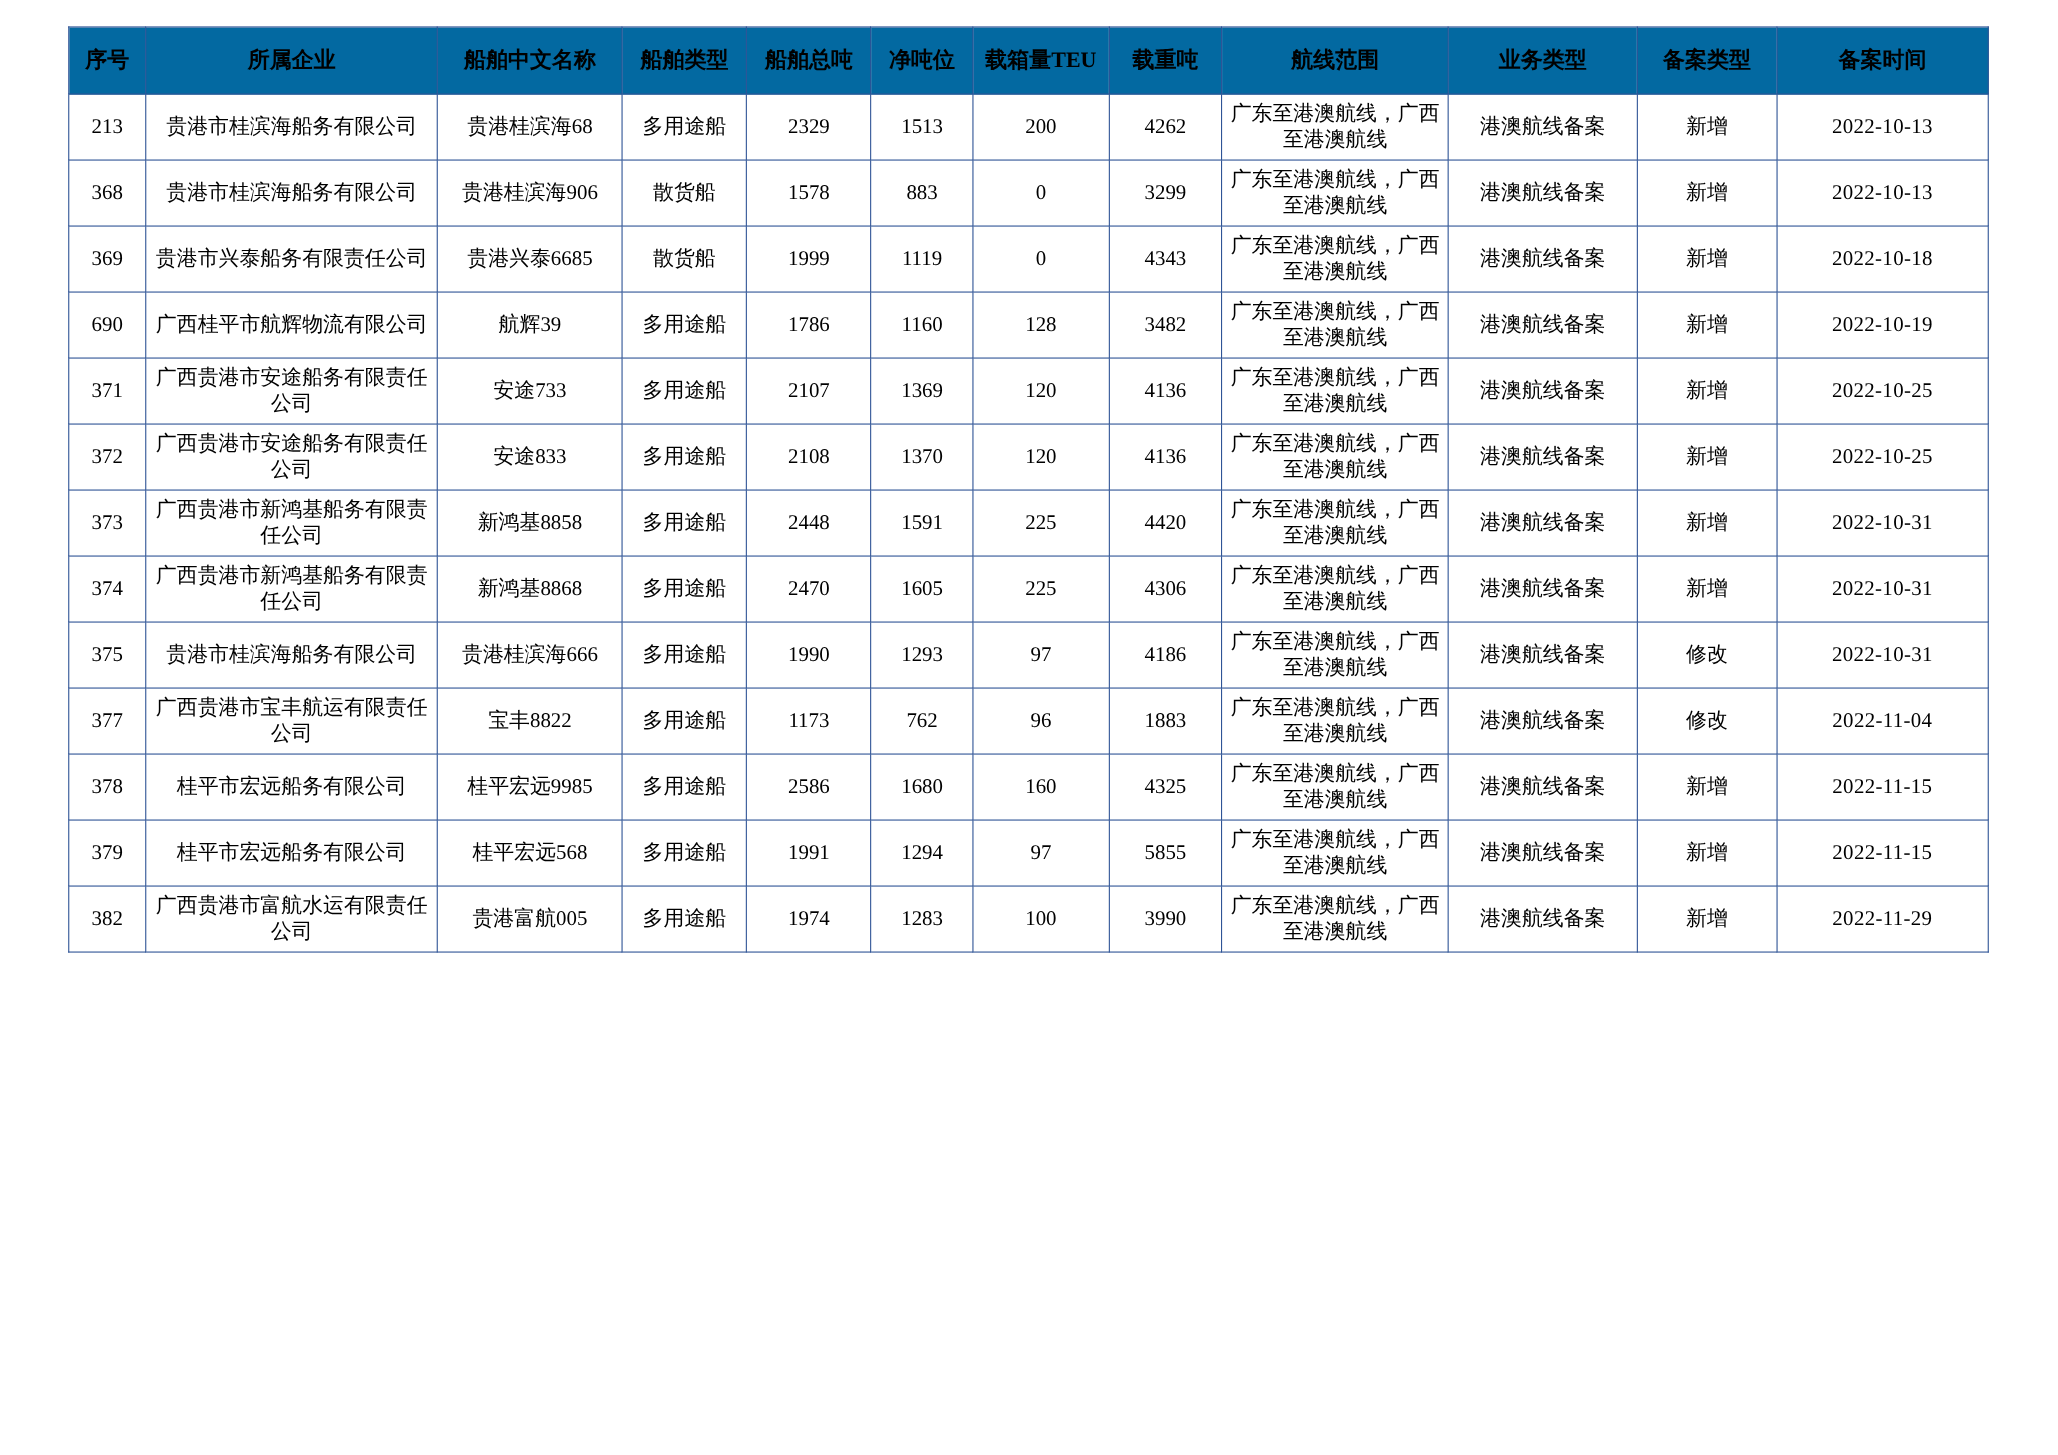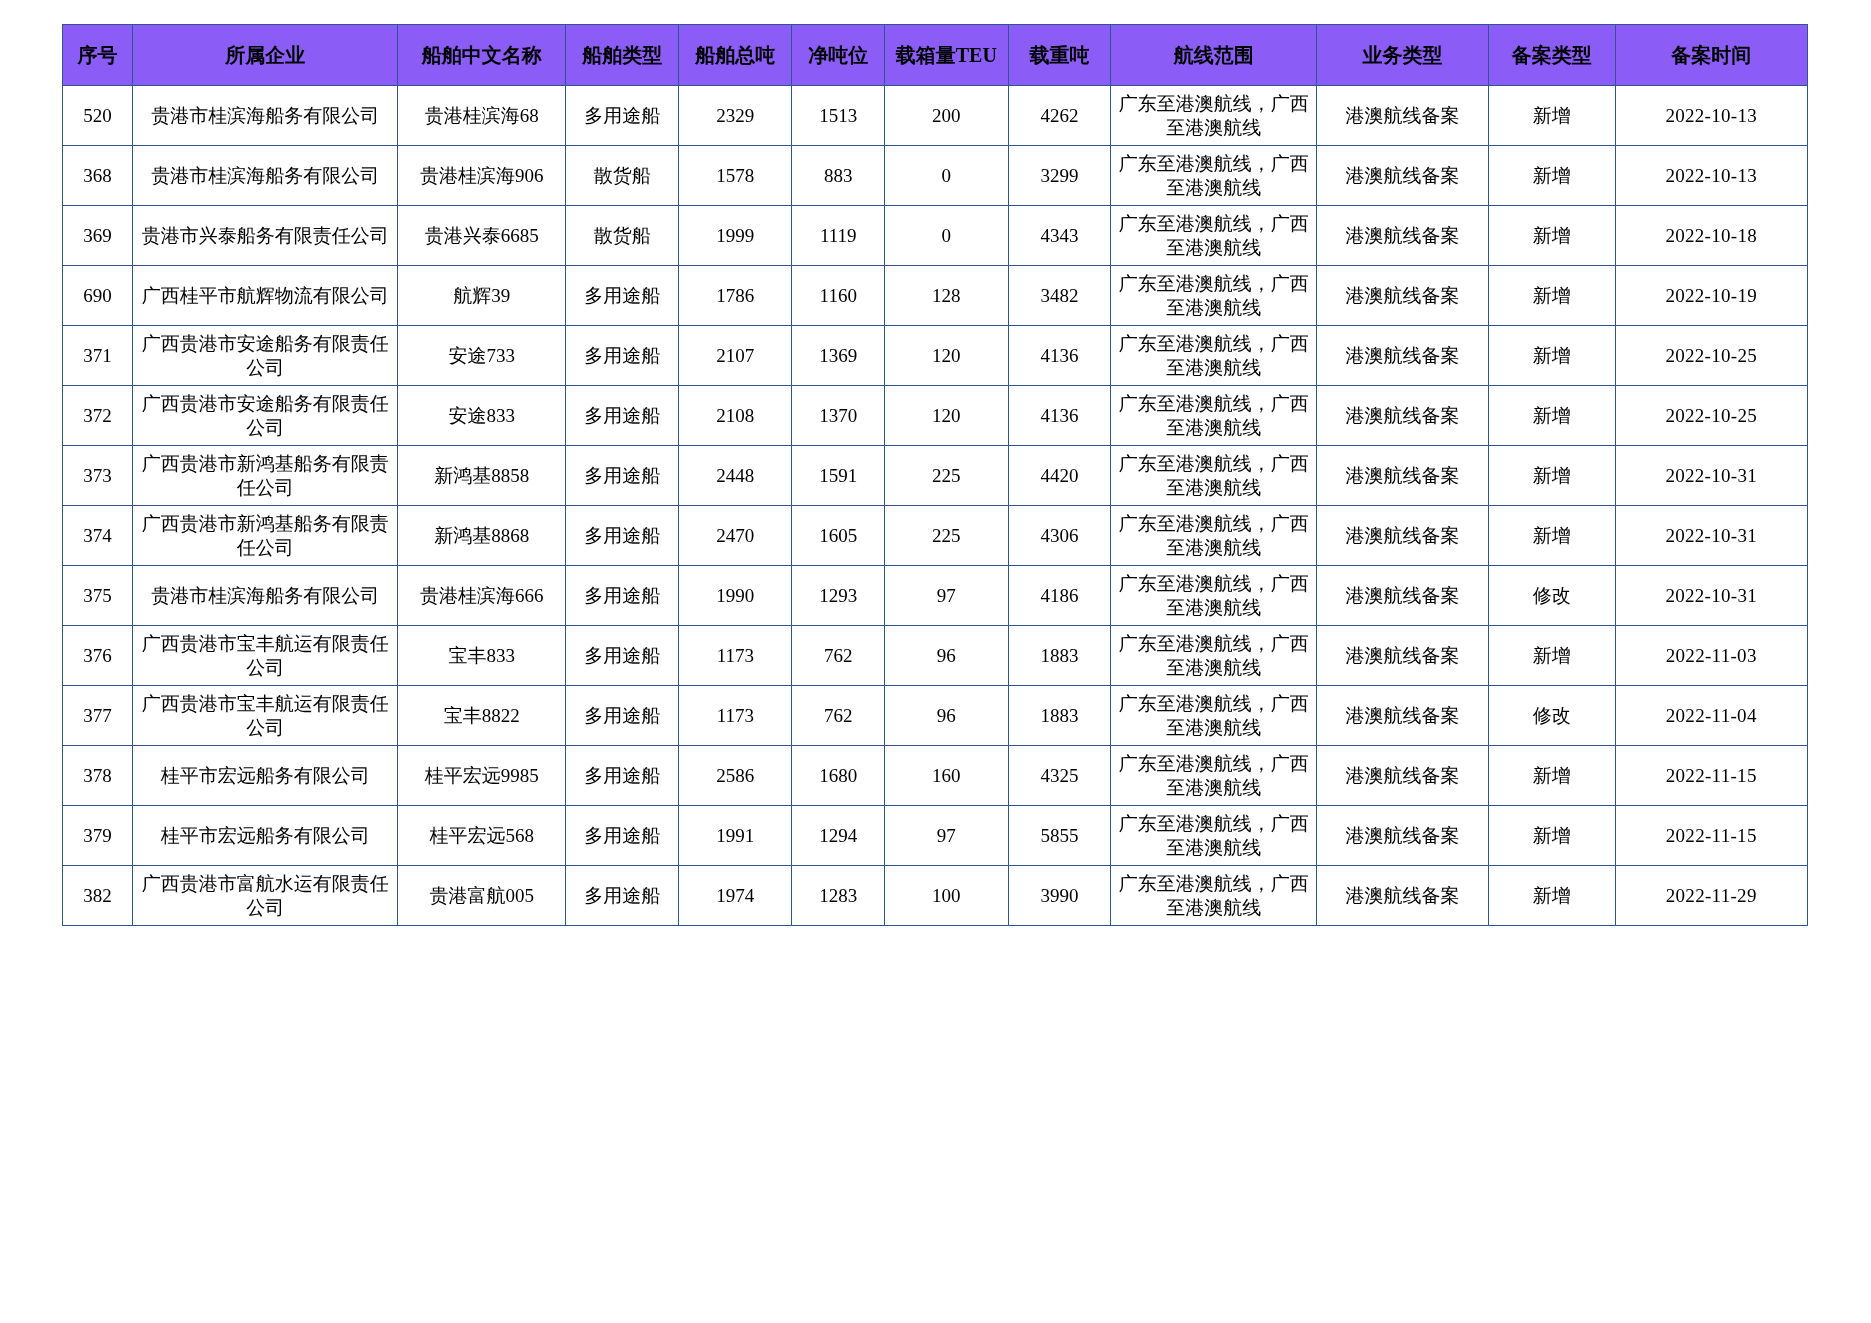--- a/index.html
+++ b/index.html
@@ -30,21 +30,21 @@
   table.ship-table td {
     border: 1.2px solid #2f5496;
     font-size: 19px;
     line-height: 1.25;
     padding: 3px 4px;
     text-align: center;
     vertical-align: middle;
     word-break: break-word;
   }
   table.ship-table thead th {
-    background: #8b5cf6;
+    background: #0369a1;
     font-weight: bold;
     height: 54px;
     font-size: 20px;
   }
   
   col.c-idx      { width: 68px; }
   col.c-company  { width: 258px; }
   col.c-name     { width: 163px; }
   col.c-type     { width: 110px; }
   col.c-gross    { width: 110px; }
@@ -108,21 +108,21 @@
         <th>载箱量TEU</th>
         <th>载重吨</th>
         <th>航线范围</th>
         <th>业务类型</th>
         <th>备案类型</th>
         <th>备案时间</th>
       </tr>
     </thead>
     <tbody id="table-body">
         <tr>
-          <td class="num">520</td>
+          <td class="num">213</td>
           <td class="company">贵港市桂滨海船务有限公司</td>
           <td class="name">贵港桂滨海68</td>
           <td class="num">多用途船</td>
           <td class="num">2329</td>
           <td class="num">1513</td>
           <td class="num">200</td>
           <td class="num">4262</td>
           <td class="route">广东至港澳航线，广西至港澳航线</td>
           <td class="biz">港澳航线备案</td>
           <td class="record">新增</td>
@@ -234,34 +234,20 @@
           <td class="num">1990</td>
           <td class="num">1293</td>
           <td class="num">97</td>
           <td class="num">4186</td>
           <td class="route">广东至港澳航线，广西至港澳航线</td>
           <td class="biz">港澳航线备案</td>
           <td class="record">修改</td>
           <td class="date">2022-10-31</td>
         </tr>
         <tr>
-          <td class="num">376</td>
-          <td class="company">广西贵港市宝丰航运有限责任公司</td>
-          <td class="name">宝丰833</td>
-          <td class="num">多用途船</td>
-          <td class="num">1173</td>
-          <td class="num">762</td>
-          <td class="num">96</td>
-          <td class="num">1883</td>
-          <td class="route">广东至港澳航线，广西至港澳航线</td>
-          <td class="biz">港澳航线备案</td>
-          <td class="record">新增</td>
-          <td class="date">2022-11-03</td>
-        </tr>
-        <tr>
           <td class="num">377</td>
           <td class="company">广西贵港市宝丰航运有限责任公司</td>
           <td class="name">宝丰8822</td>
           <td class="num">多用途船</td>
           <td class="num">1173</td>
           <td class="num">762</td>
           <td class="num">96</td>
           <td class="num">1883</td>
           <td class="route">广东至港澳航线，广西至港澳航线</td>
           <td class="biz">港澳航线备案</td>

